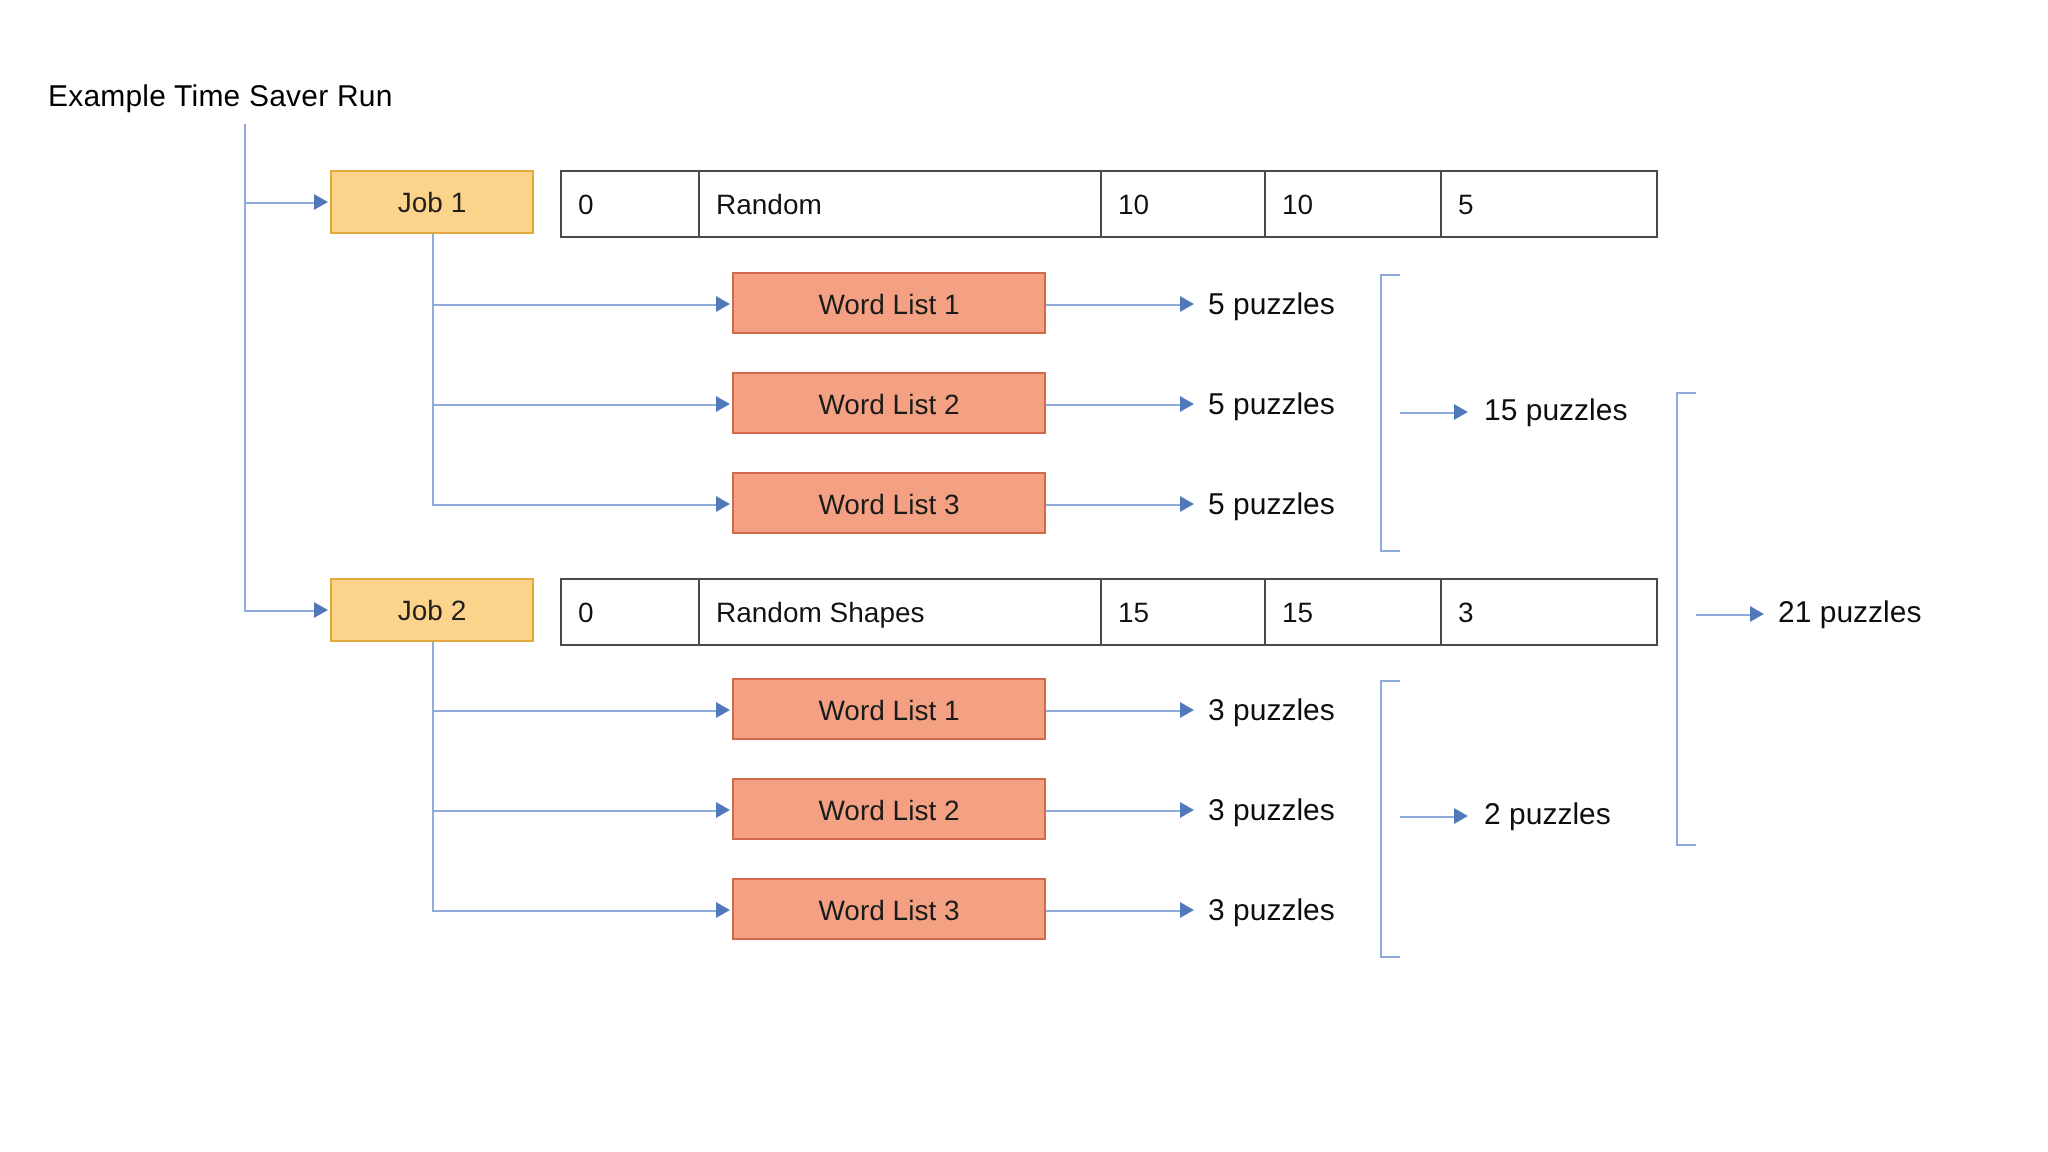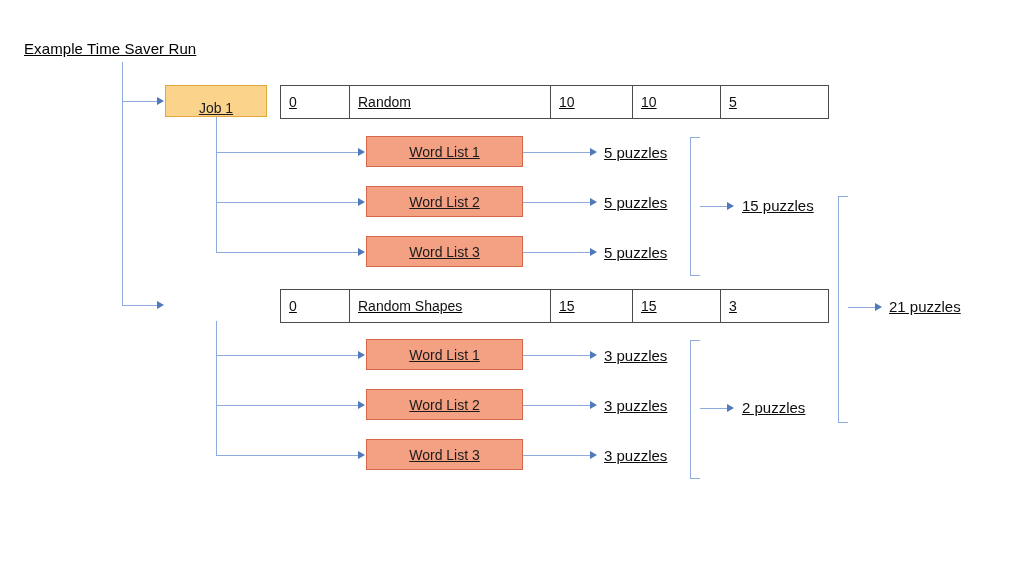--- a/index.html
+++ b/index.html
@@ -11,21 +11,21 @@
     font-family: "Liberation Sans", sans-serif;
     -webkit-font-smoothing: antialiased;
   }
   #canvas {
     position: relative;
     width: 1024px;
     height: 576px;
     background: #ffffff;
     overflow: hidden;
   }
-  .abs { position: absolute; text-decoration: underline; }
+  .abs { position: absolute; }
 
   
   #diagram-title {
     left: 24px;
     top: 40px;
     font-size: 15px;
     color: #000000;
     letter-spacing: 0.1px;
     white-space: nowrap;
   }
@@ -121,21 +121,21 @@
   <div class="abs" id="diagram-title">Example Time Saver Run</div>
 
   <div class="abs vline" style="left:122px; top:62px; height:244px;"></div>
 
   <div class="abs hline" style="left:122px; top:101px; width:36px;"></div>
   <div class="abs arrow-head" style="left:157px; top:97px;"></div>
 
   <div class="abs hline" style="left:122px; top:305px; width:36px;"></div>
   <div class="abs arrow-head" style="left:157px; top:301px;"></div>
 
-  <div class="abs job-box" style="left:165px; top:85px;align-items:flex-end;">
+  <div class="abs job-box" style="left:165px; top:85px;">
     <span>Job 1</span>
   </div>
 
   <table class="abs param-table" style="left:280px; top:85px;">
     <tbody>
         <tr>
       <td class="c0">0</td>
       <td class="c1">Random</td>
       <td class="c2">10</td>
       <td class="c3">10</td>
@@ -175,20 +175,23 @@
 
   <div class="abs hline" style="left:523px; top:252px; width:68px;"></div>
   <div class="abs arrow-head" style="left:590px; top:248px;"></div>
   <div class="abs puzzle-label" style="left:604px; top:245px;">5 puzzles</div>
 
   <div class="abs bracket" style="left:690px; top:137px; height:139px;"></div>
   <div class="abs hline" style="left:700px; top:206px; width:28px;"></div>
   <div class="abs arrow-head" style="left:727px; top:202px;"></div>
   <div class="abs puzzle-label" style="left:742px; top:198px;">15 puzzles</div>
 
+  <div class="abs job-box" style="left:165px; top:289px;">
+    <span>Job 2</span>
+  </div>
 
   <table class="abs param-table" style="left:280px; top:289px;">
     <tbody>
         <tr>
       <td class="c0">0</td>
       <td class="c1">Random Shapes</td>
       <td class="c2">15</td>
       <td class="c3">15</td>
       <td class="c4">3</td>
     </tr>

